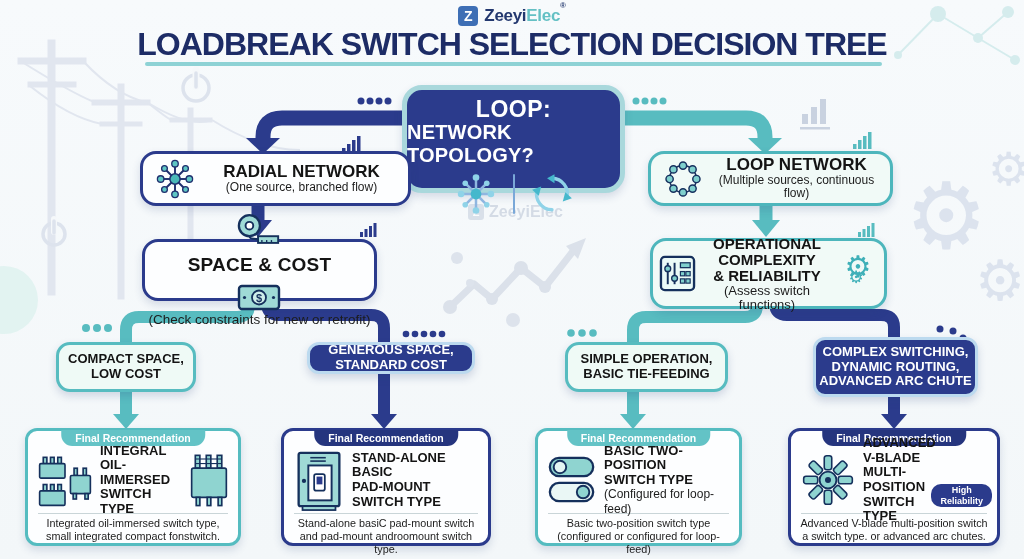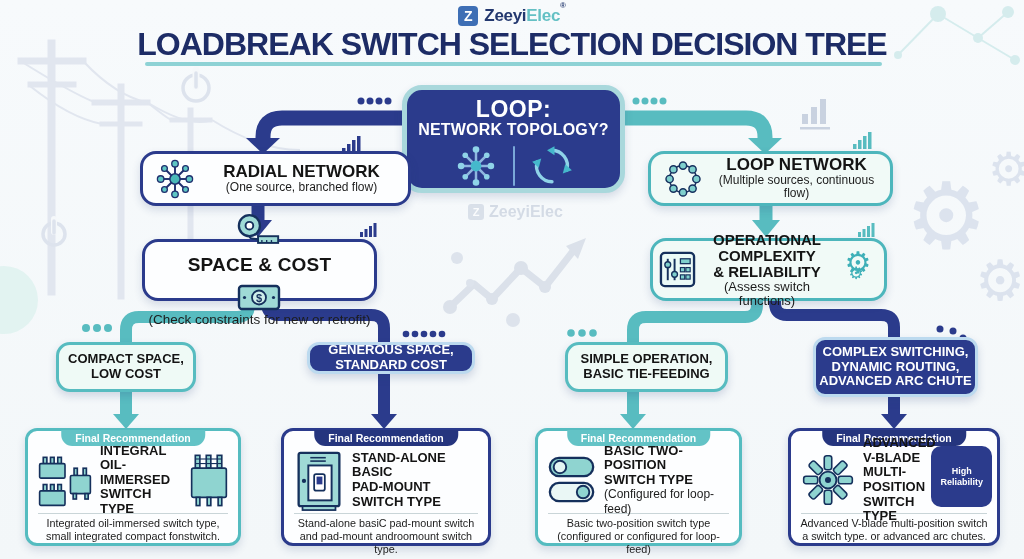--- a/index.html
+++ b/index.html
@@ -25,38 +25,38 @@
   
   .watermark{position:absolute;left:468px;top:203px;display:flex;align-items:center;gap:5px;opacity:.55;z-index:0;}
   .wm-mark{width:16px;height:16px;background:#c3cddc;border-radius:3px;color:#fff;font-weight:bold;font-size:11px;display:flex;align-items:center;justify-content:center;}
   .wm-name{font-size:16px;font-weight:bold;color:#b9c3d4;}
 
   
   .node{position:absolute;z-index:2;border-radius:16px;box-shadow:0 4px 8px rgba(40,60,120,.16);}
   .start-box{left:402px;top:85px;width:223px;height:108px;background:#2b3b8c;border:5px solid #a9d8dc;border-radius:20px;
     display:flex;flex-direction:column;align-items:center;padding-top:7px;}
   .start-title{color:#fff;font-weight:bold;font-size:23px;letter-spacing:.5px;line-height:1.05;}
-  .start-sub{color:#fff;font-weight:bold;font-size:16px;letter-spacing:.2px;}
+  .start-sub{color:#fff;font-weight:bold;font-size:20px;letter-spacing:.2px;}
   .start-icons{display:flex;align-items:center;gap:12px;margin-top:3px;}
   .start-divider{width:2px;height:40px;background:#7aa8d8;border-radius:1px;}
 
   .branch{display:flex;align-items:center;padding:0 10px;gap:8px;background:#fdfeff;}
   .branch .txt{flex:1;text-align:center;}
   .branch .t{font-size:17px;font-weight:bold;color:#141414;line-height:1.05;}
   .branch .s{font-size:12px;color:#1c1c1c;line-height:1.1;}
   .radial-box{left:140px;top:151px;width:271px;height:55px;border:3px solid #2b3b8c;}
   .loop-box{left:648px;top:151px;width:245px;height:55px;border:3px solid #4db6bc;background:#f1faf7;}
 
   .space-box{left:142px;top:239px;width:235px;height:62px;border:3px solid #2b3b8c;background:#fdfeff;
     display:flex;flex-direction:column;align-items:center;justify-content:center;}
   .space-row{display:flex;align-items:center;gap:8px;flex-direction:column;}
   .space-title{font-size:19px;font-weight:bold;color:#141414;letter-spacing:.2px;}
   .space-sub{font-size:13.5px;color:#1c1c1c;margin-top:1px;}
 
-  .op-box{left:650px;top:238px;width:237px;height:63px;border:3px solid #4db6bc;background:#f1faf7;
+  .op-box{left:650px;top:238px;width:237px;height:71px;border:3px solid #4db6bc;background:#f1faf7;
     display:flex;align-items:center;padding:0 6px;gap:4px;}
   .op-center{flex:1;text-align:center;}
   .op-title{font-size:15px;font-weight:bold;color:#141414;line-height:1.08;}
   .op-sub{font-size:13px;color:#1c1c1c;line-height:1.05;}
   .op-gears{color:#3fb0b8;line-height:.8;width:40px;text-align:center;}
   .op-gears .g1{font-size:30px;display:inline-block;}
   .op-gears .g2{font-size:17px;display:inline-block;position:relative;top:-8px;left:-2px;}
 
   .outcome{position:absolute;z-index:2;display:flex;align-items:center;justify-content:center;text-align:center;
     font-weight:bold;border-radius:14px;box-shadow:0 4px 8px rgba(40,60,120,.18);line-height:1.15;}
@@ -75,21 +75,21 @@
   .pill{position:absolute;top:-1px;left:50%;transform:translateX(-50%);padding:2px 14px;border-radius:0 0 11px 11px;
     color:#fff;font-size:10.5px;font-weight:bold;white-space:nowrap;}
   .card.teal .pill{background:#63c3c6;}
   .card.navy .pill{background:#25357e;}
   .card-body{position:relative;display:flex;align-items:center;gap:6px;padding:18px 8px 2px 8px;height:82px;}
   .card-title{font-size:13px;font-weight:bold;color:#141414;line-height:1.12;flex:1;}
   .card-sub{font-size:12px;color:#1c1c1c;font-weight:normal;}
   .card-div{height:1px;background:#c9d5d8;margin:0 10px;}
   .card-desc{font-size:10.8px;color:#1c1c1c;text-align:center;line-height:1.22;padding:3px 7px 0 7px;}
   .hr-badge{position:absolute;right:5px;bottom:6px;background:#2b3b8c;color:#fff;font-size:9px;font-weight:bold;
-    text-align:center;line-height:1.15;border-radius:10px;padding:20px 9px;}
+    text-align:center;line-height:1.15;border-radius:10px;padding:1px 9px;}
   .card1{left:25px;width:216px;}
   .card2{left:281px;width:210px;}
   .card3{left:535px;width:207px;}
   .card4{left:788px;width:212px;}
 </style>
 </head>
 <body>
 
 <div class="canvas">
 

